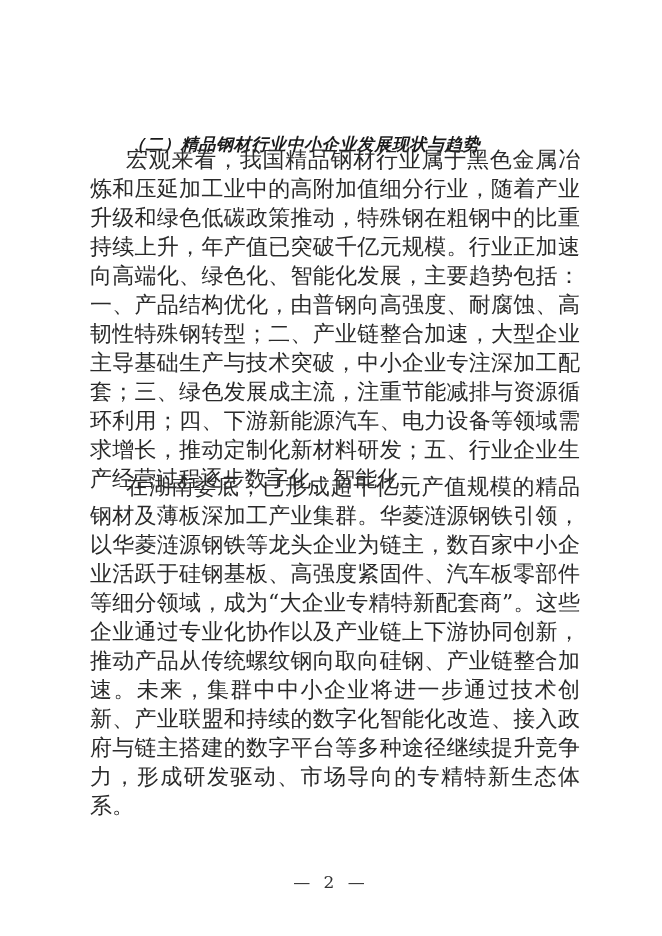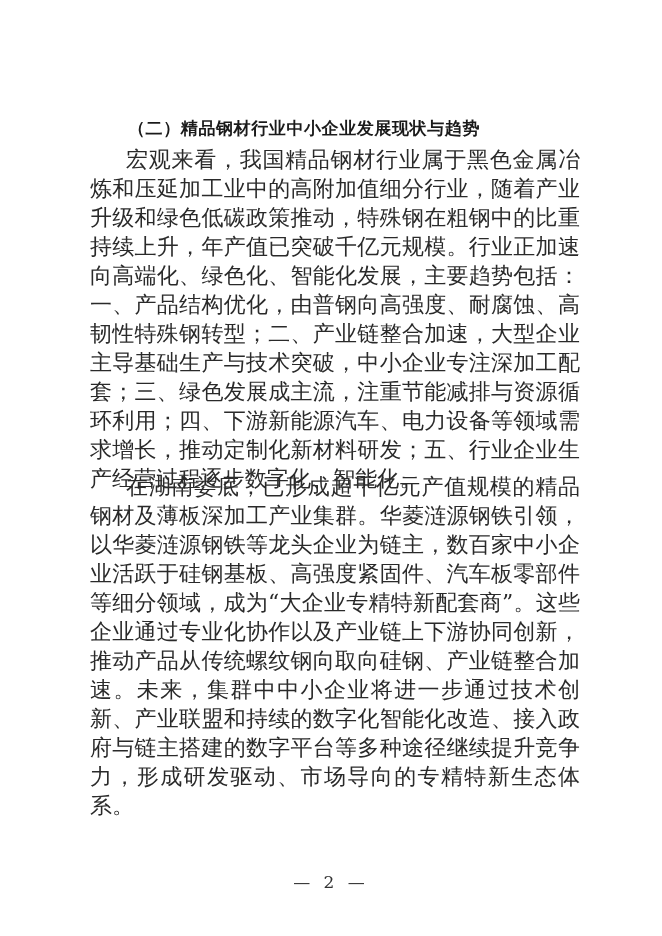--- a/index.html
+++ b/index.html
@@ -1,21 +1,21 @@
 <!DOCTYPE html>
 <html><head>
 <meta charset="utf-8">
 <style>
   html, body { margin:0; padding:0; background:#ffffff; }
   body { width:662px; height:936px; position:relative; overflow:hidden; }
   .page { position:absolute; left:0; top:0; width:662px; height:936px; background:#fff; }
   .heading {
-    position:absolute; left:128px; top:116px; width:460px;
+    position:absolute; left:128px; top:132px; width:460px;
     font-family:"DejaVu Sans", sans-serif; font-weight:bold;
-    font-size:17px; line-height:24px; color:#1a1a1a; white-space:nowrap; letter-spacing:0.6px;
+    font-size:17px; line-height:24px; color:#1a1a1a; white-space:nowrap; letter-spacing:0.6px;font-style:italic;
   }
   .para {
     position:absolute; left:90px; width:490px;
     font-family:"DejaVu Serif", serif;
     font-size:22px; line-height:29px; color:#2a2a2a;
     text-indent:36px; text-align:justify; letter-spacing:0.1px;
     word-break:break-all;
   }
   .p1 { top:145px; }
   .p2 { top:472px; }

